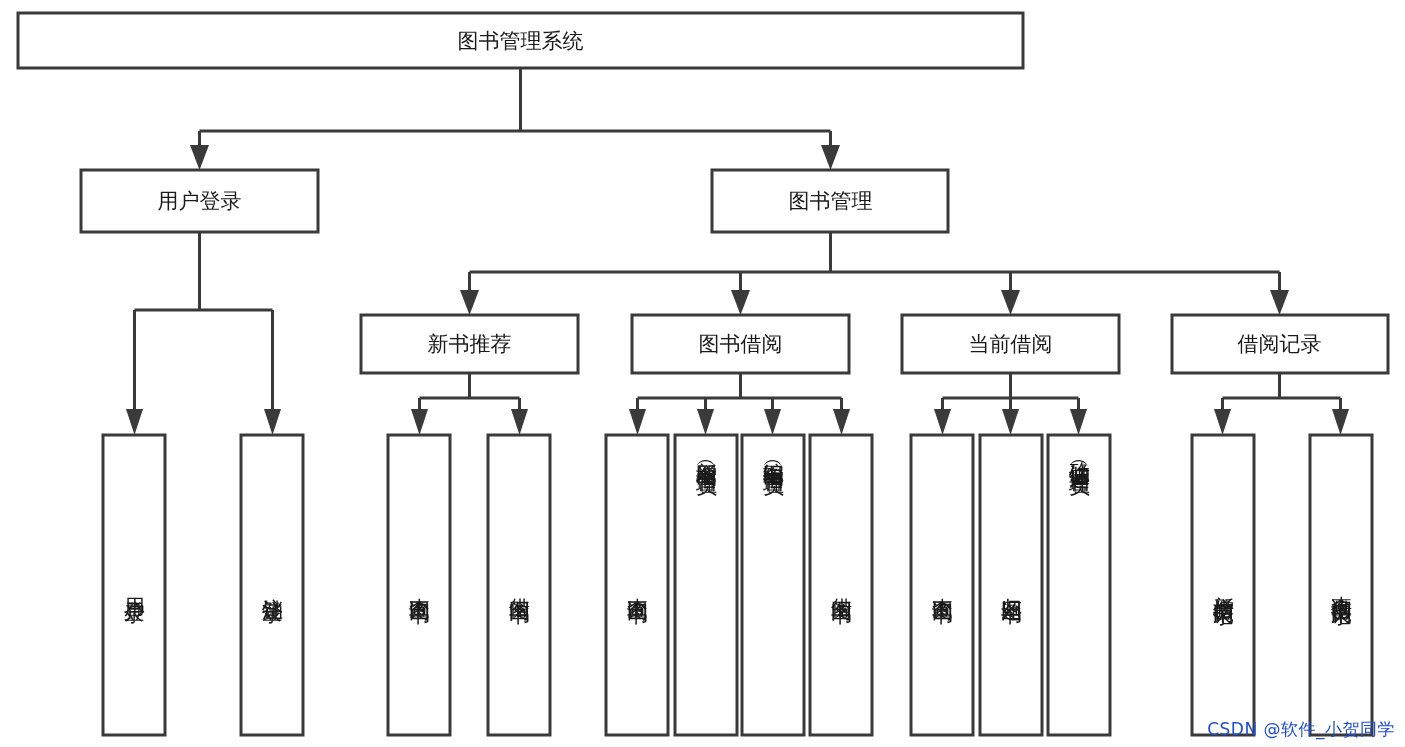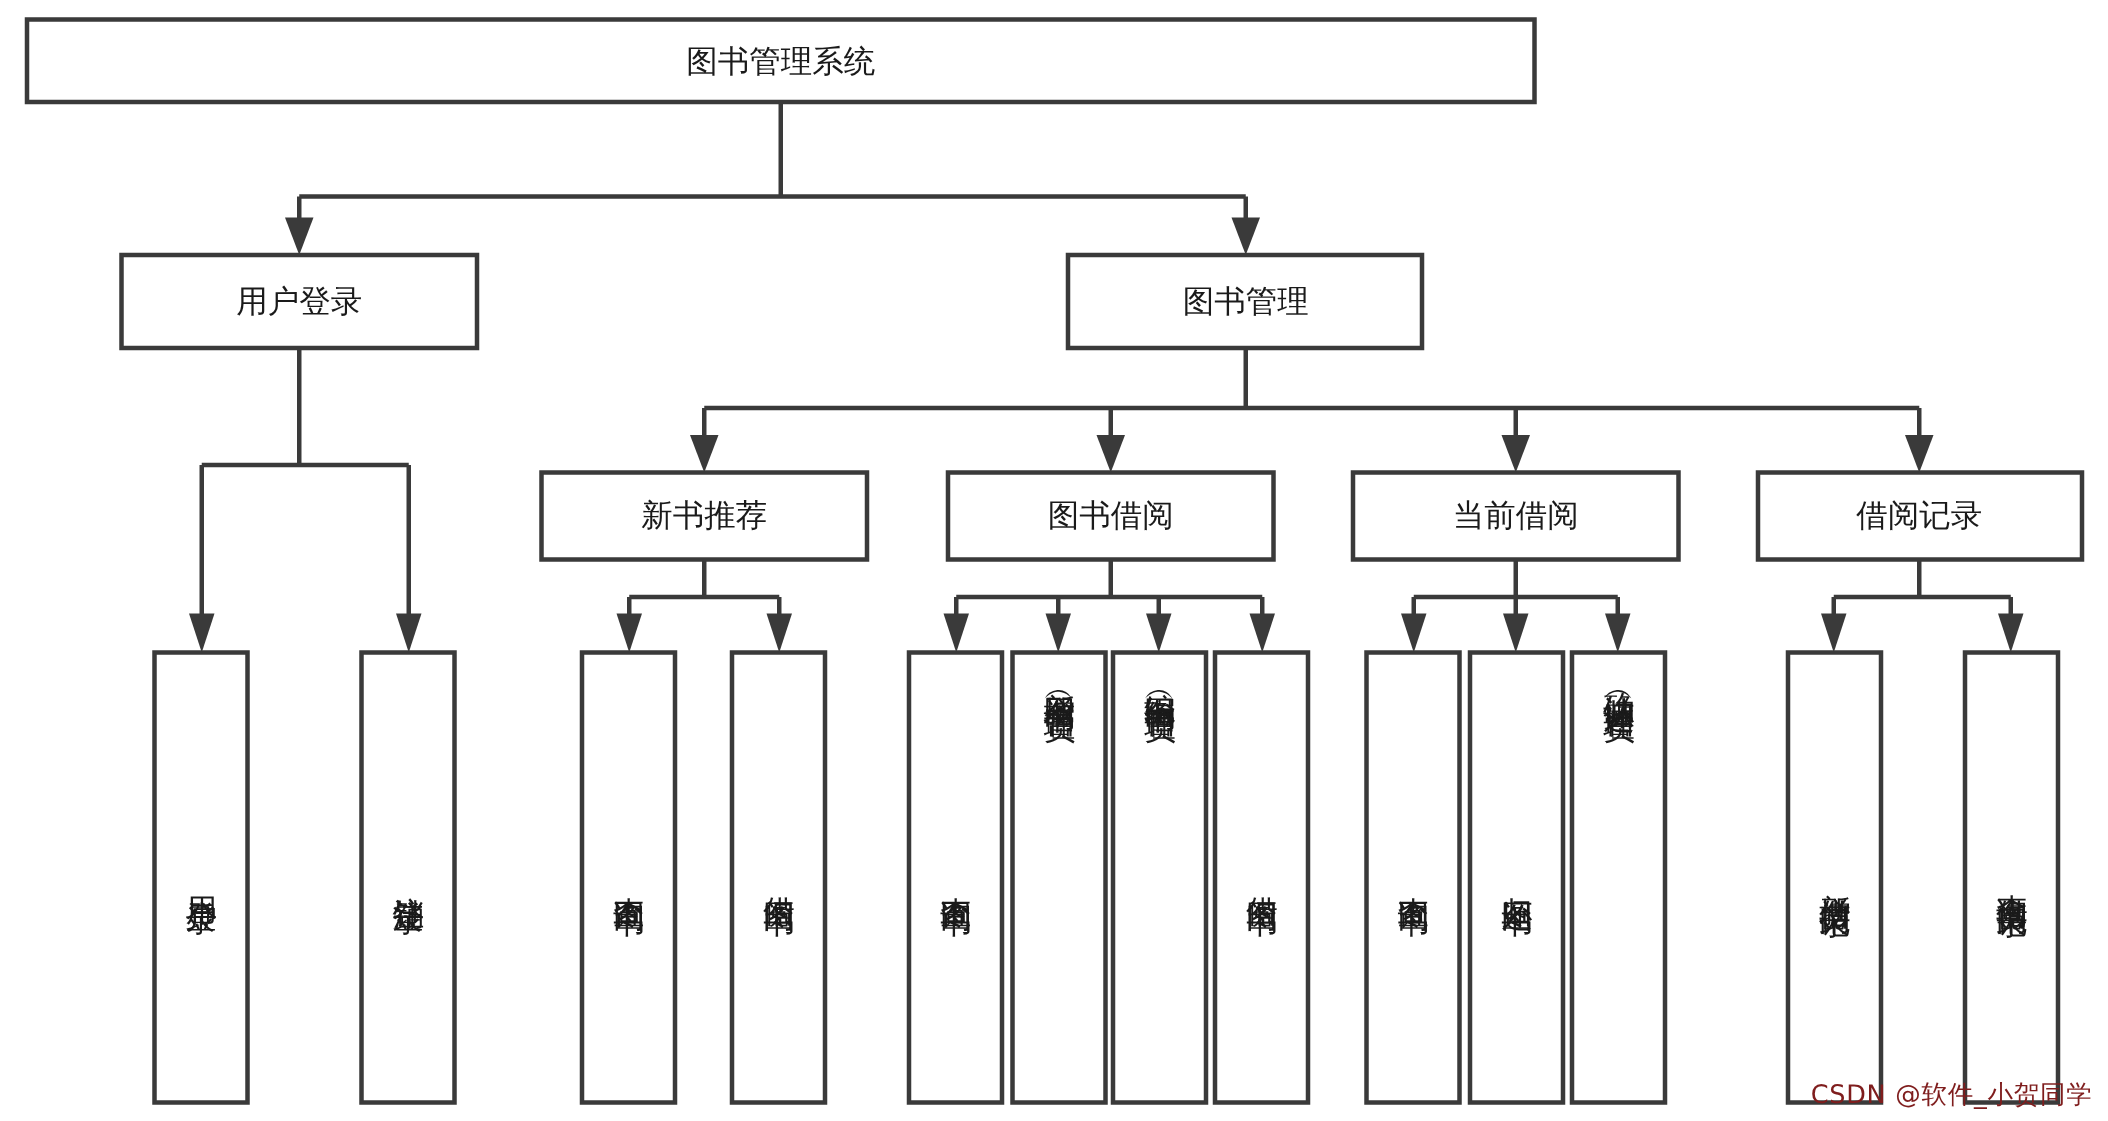--- a/index.html
+++ b/index.html
@@ -65,21 +65,21 @@
     letter-spacing: 2px;
     white-space: nowrap;
     text-align: center;
   }
   .watermark {
     position: absolute;
     right: 10px;
     bottom: 6px;
     font-family: "DejaVu Sans", "Liberation Sans", sans-serif;
     font-size: 17px;
-    color: #7f1d1d;
+    color: #1d4ed8;
     letter-spacing: 0.5px;
     user-select: none;
   }
 </style>
 </head>
 <body>
 
 <div id="diagram-root">
 
   <svg id="tree-svg" viewBox="0 0 1405 747">

